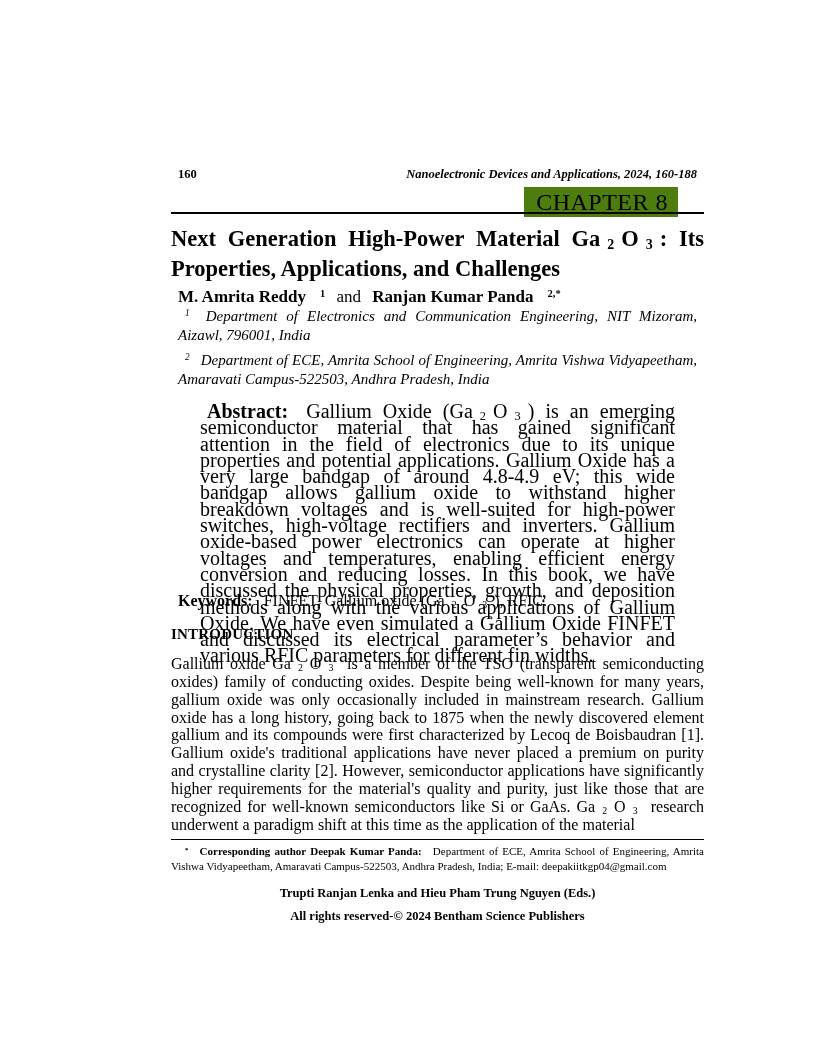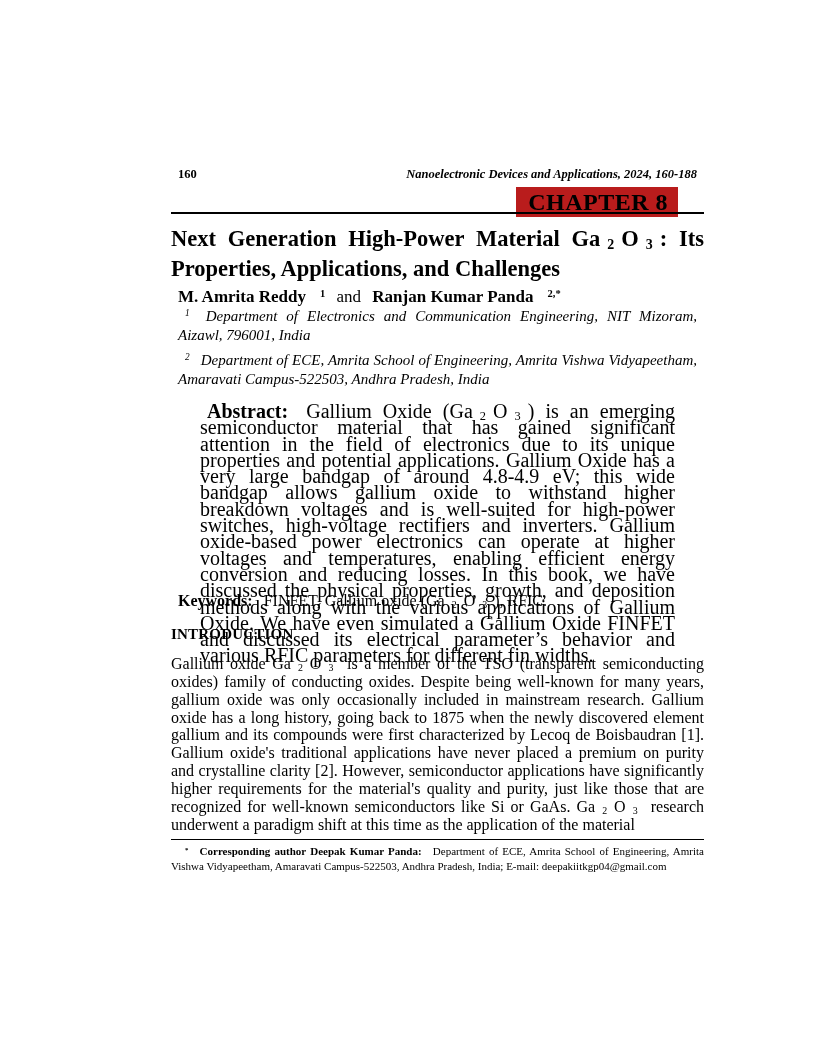--- a/index.html
+++ b/index.html
@@ -18,22 +18,22 @@
   .header-row { top: 132px; height: 16px; font-size: 12.5px; font-weight: bold; }
   .page-number { position: absolute; left: 0; top: 0; }
   .running-head {
     position: absolute; left: 0; right: 0; top: 0;
     text-align: right; font-style: italic;
   }
 
   .chapter-row { top: 152px; text-align: right; right: 131px; left: auto; width: auto; }
   .chapter-banner {
     display: inline-block;
-    background: #b91c1c;
-    font-size: 24px; font-weight: bold;
+    background: #4d7c0f;
+    font-size: 24px; font-weight: normal;
     line-height: 30px;
     padding: 0 10px 0 12px;
     letter-spacing: 0.5px;
   }
 
   .rule-1 { top: 184px; height: 2px; background: #000; }
 
   .chapter-title {
     top: 196px;
     font-size: 22.5px; font-weight: bold;
@@ -103,14 +103,18 @@
   <p class="abs keywords"><b>Keywords:</b> FINFET, Gallium oxide (Ga<sub>2</sub>O<sub>3</sub>), RFIC.</p>
 
   <h2 class="abs section-heading">INTRODUCTION</h2>
 
   <p class="abs intro-para">Gallium oxide Ga<sub>2</sub>O<sub>3</sub> is a member of the TSO (transparent semiconducting oxides) family of conducting oxides. Despite being well-known for many years, gallium oxide was only occasionally included in mainstream research. Gallium oxide has a long history, going back to 1875 when the newly discovered element gallium and its compounds were first characterized by Lecoq de Boisbaudran [1]. Gallium oxide's traditional applications have never placed a premium on purity and crystalline clarity [2]. However, semiconductor applications have significantly higher requirements for the material's quality and purity, just like those that are recognized for well-known semiconductors like Si or GaAs. Ga<sub>2</sub>O<sub>3</sub> research underwent a paradigm shift at this time as the application of the material</p>
 
   <div class="abs rule-2"></div>
 
   <p class="abs footnote"><b><sup>*</sup> Corresponding author Deepak Kumar Panda:</b> Department of ECE, Amrita School of Engineering, Amrita Vishwa Vidyapeetham, Amaravati Campus-522503, Andhra Pradesh, India; E-mail: deepakiitkgp04@gmail.com</p>
 
+  <div class="abs footer-block">
+    <div>Trupti Ranjan Lenka and Hieu Pham Trung Nguyen (Eds.)</div>
+    <div>All rights reserved-© 2024 Bentham Science Publishers</div>
+  </div>
 
 </div>
 
 </body></html>

